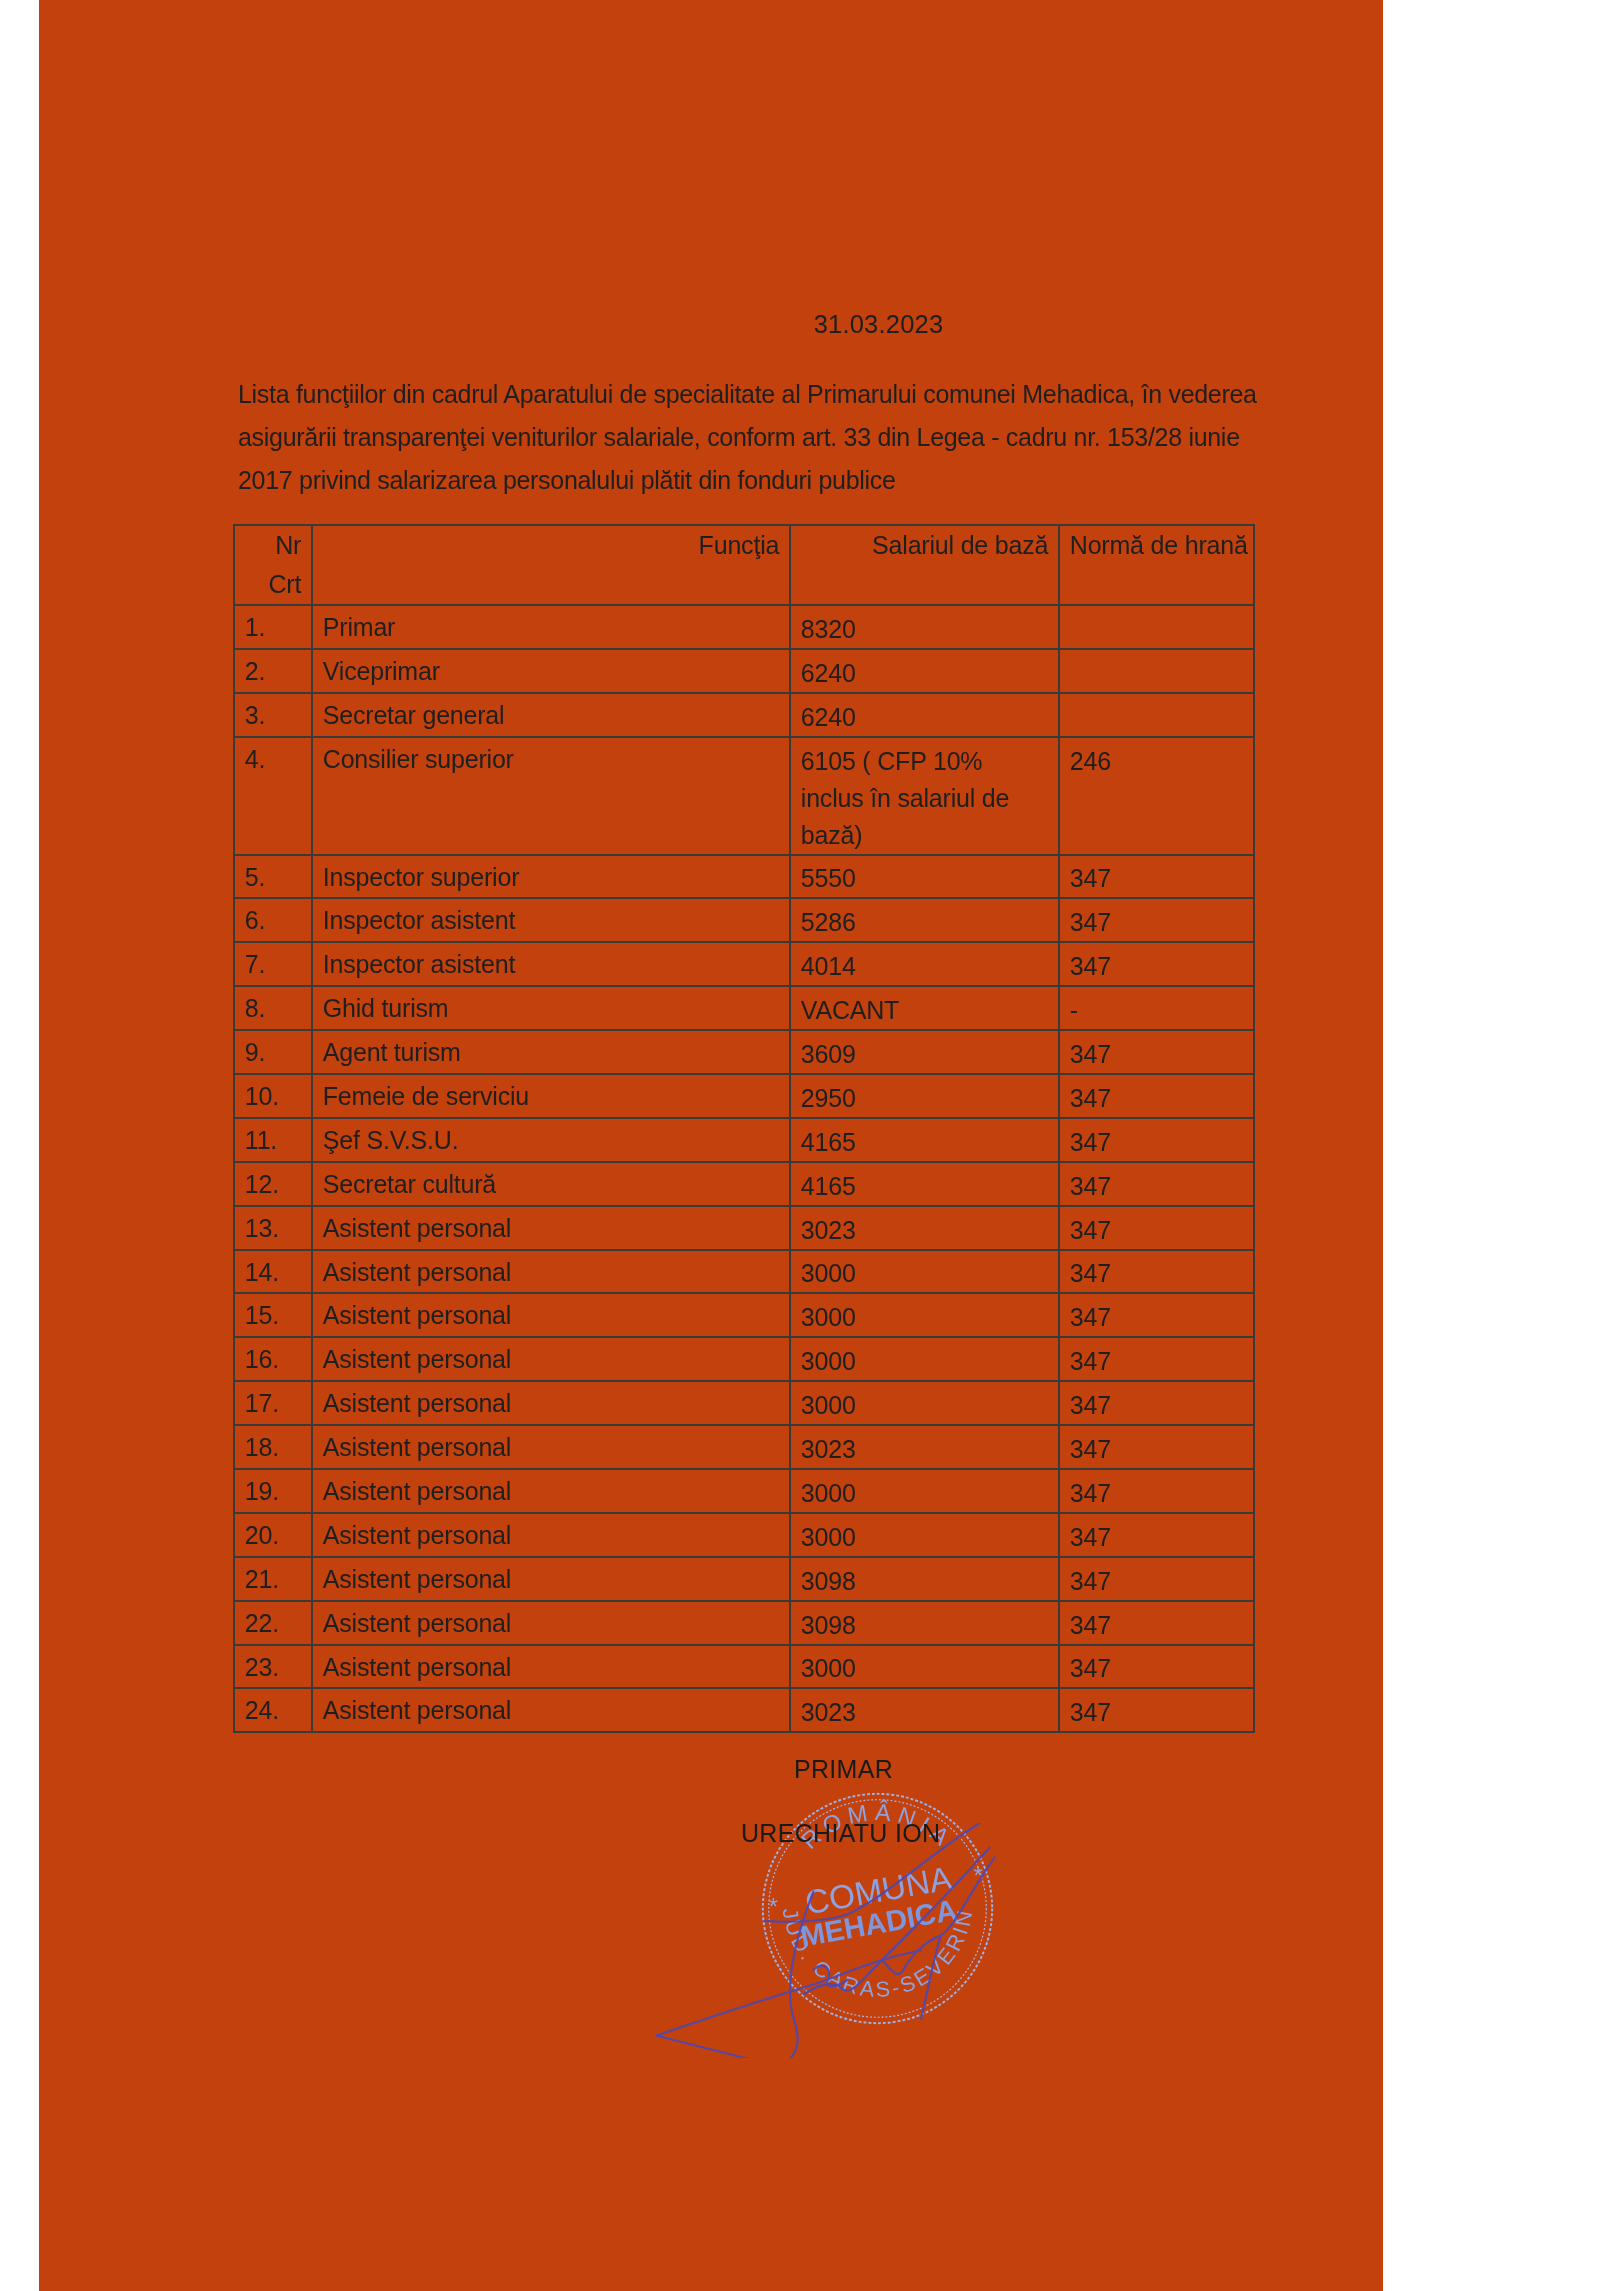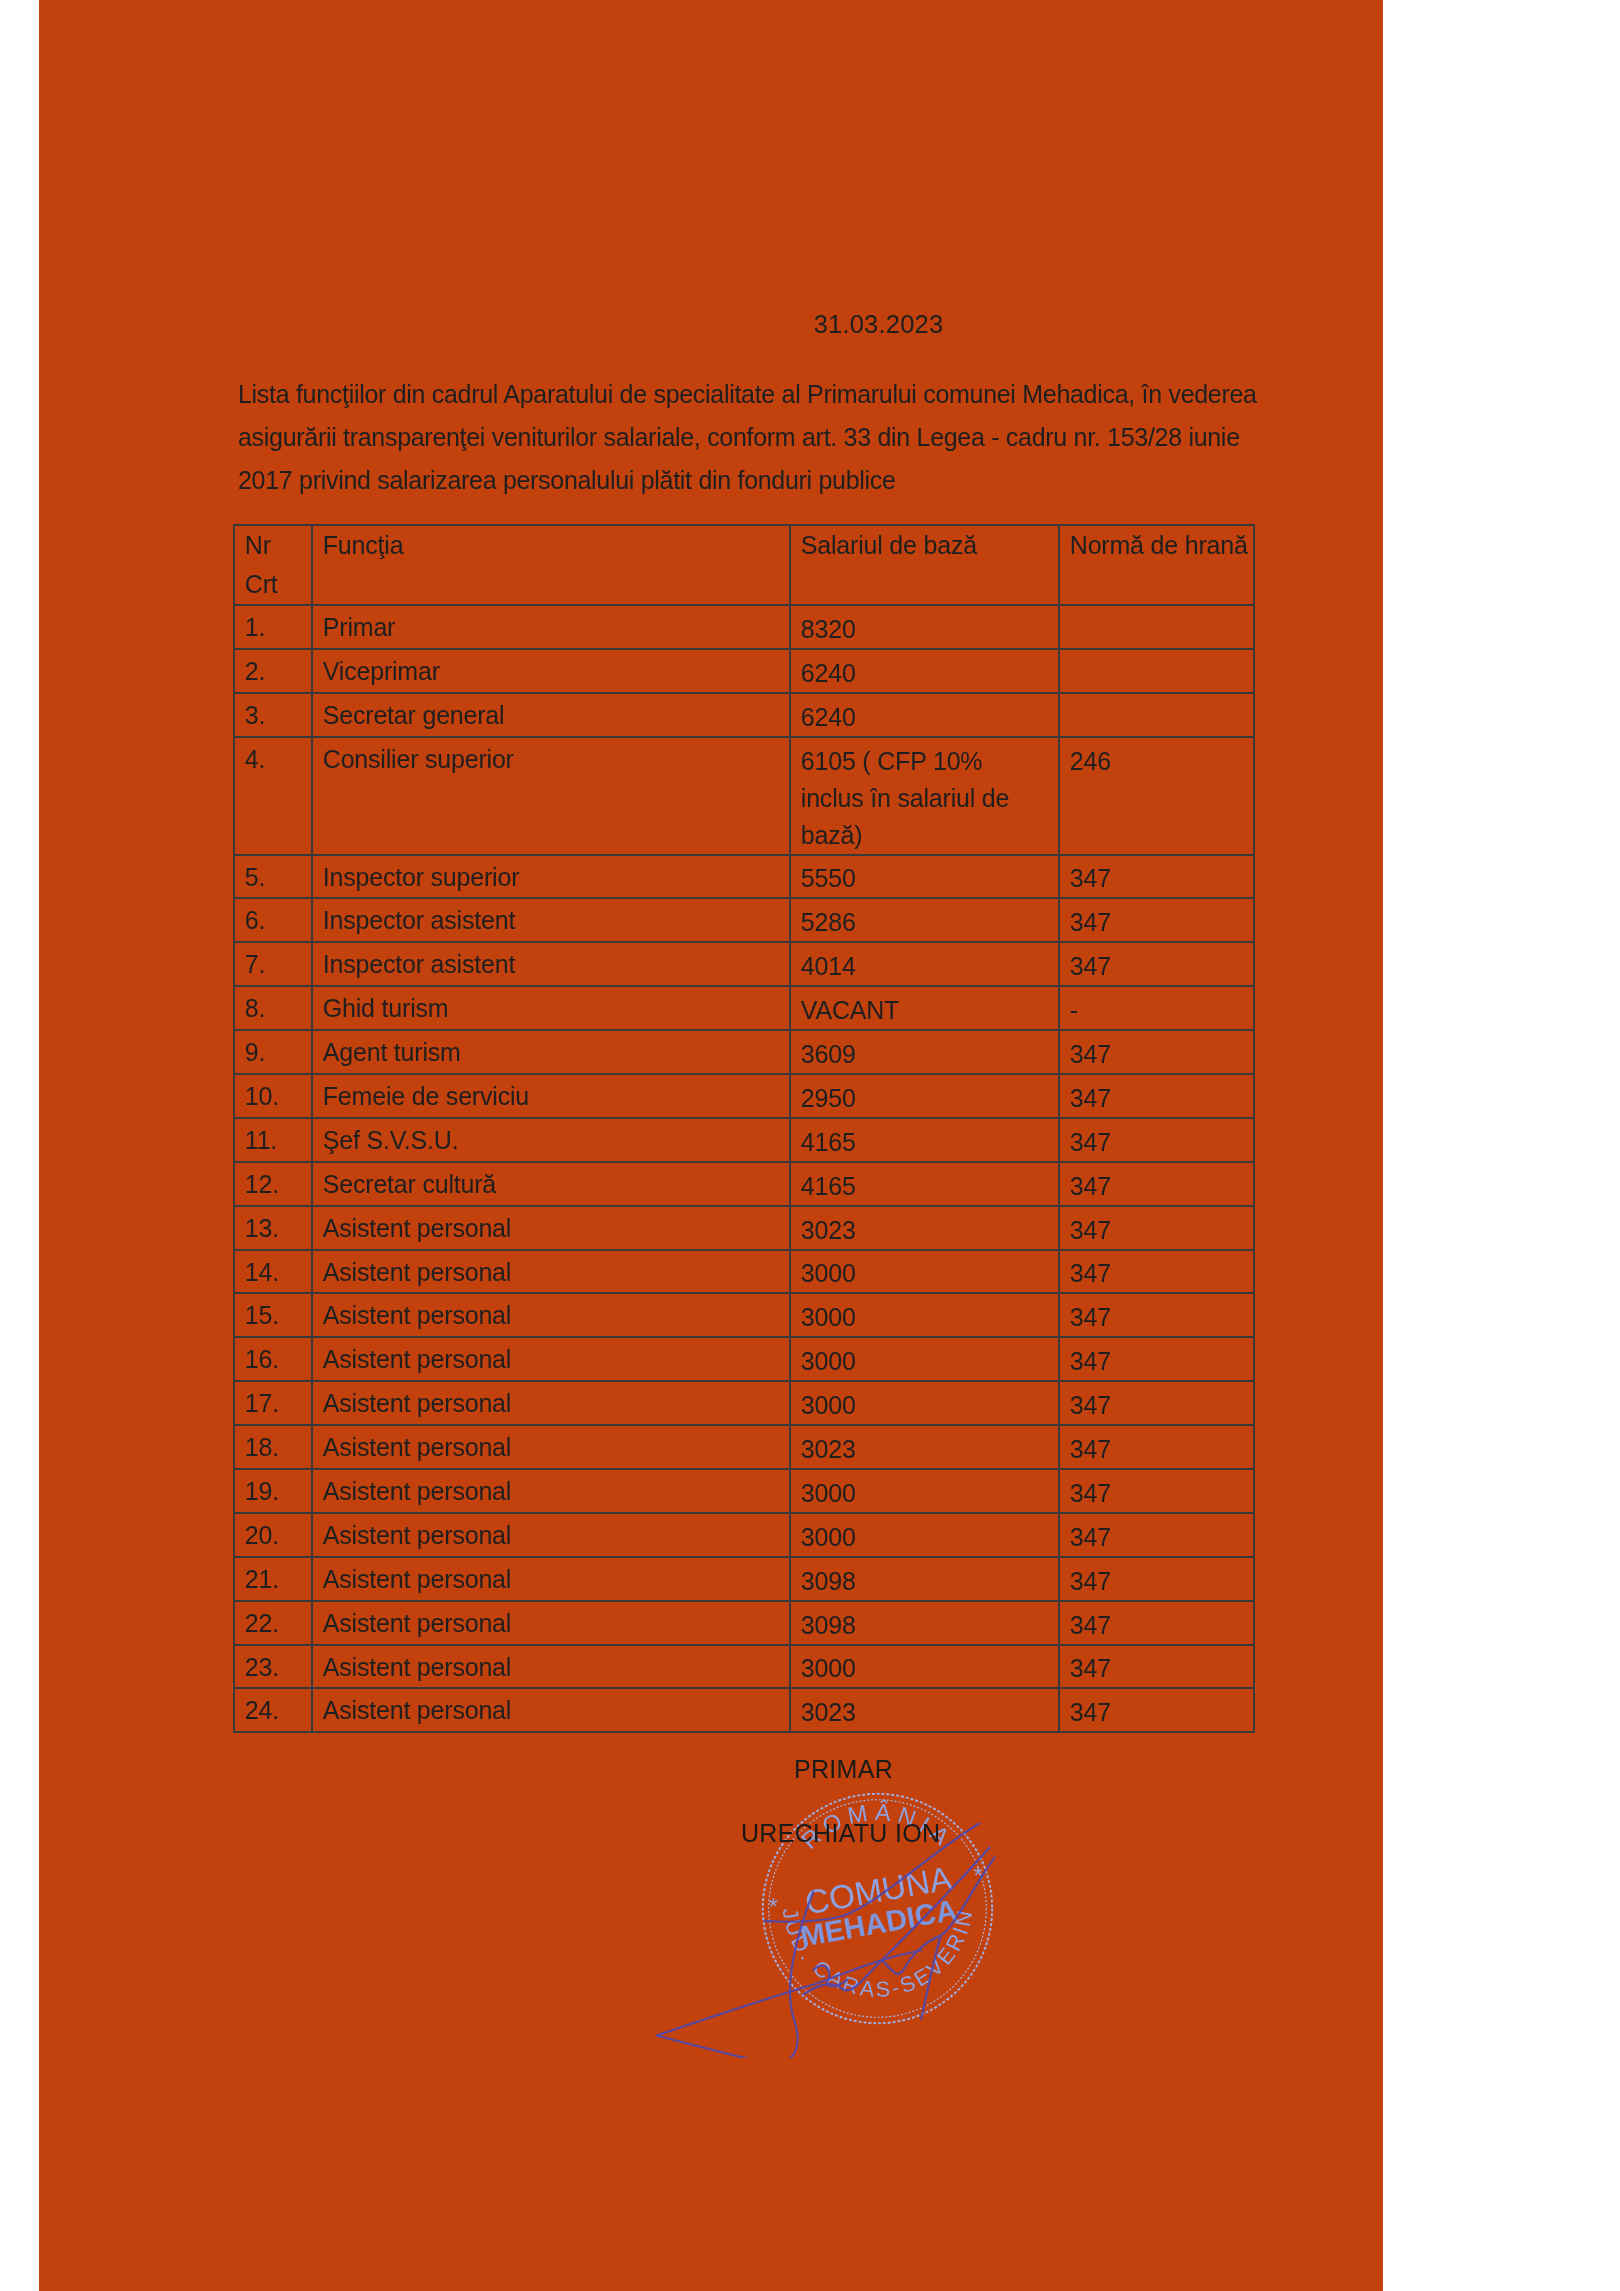--- a/index.html
+++ b/index.html
@@ -69,20 +69,21 @@
       text-align: left;
       font-weight: normal;
       line-height: 39px;
       height: 39px;
       overflow: hidden;
       white-space: nowrap;
     }
     table.salary-table th {
       height: 78px;
       padding-top: 0;
+      text-align: right;
     }
     table.salary-table th.th-nr {
       white-space: normal;
       line-height: 39px;
     }
     table.salary-table td.tall {
       height: 77px;
       white-space: normal;
     }
     table.salary-table td .cell-text {

